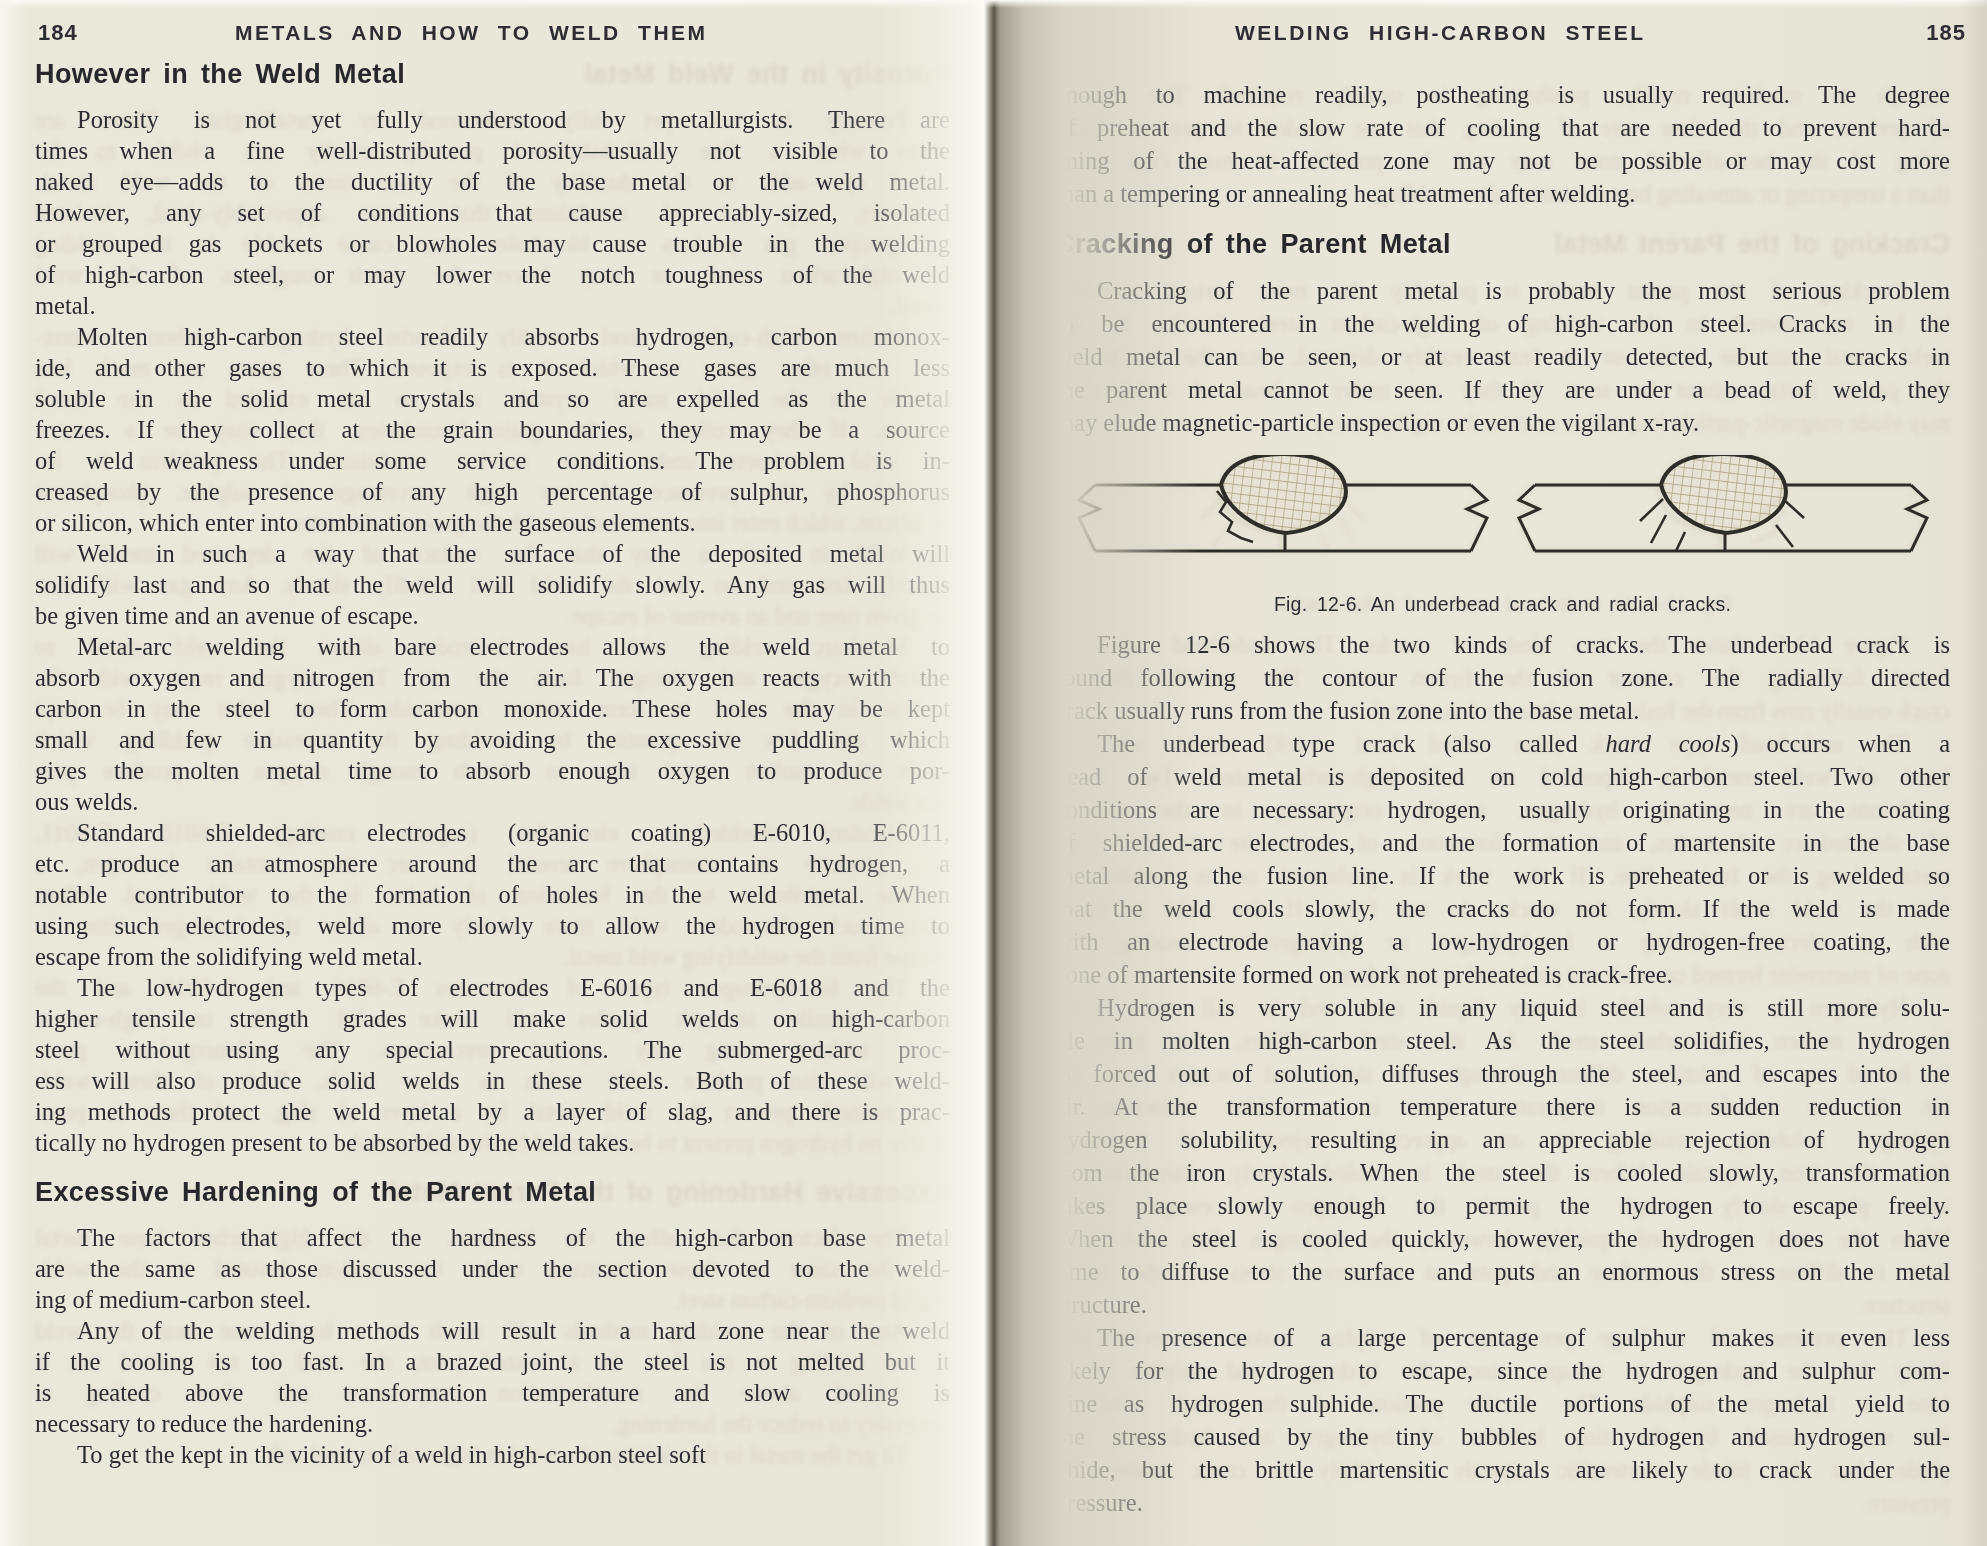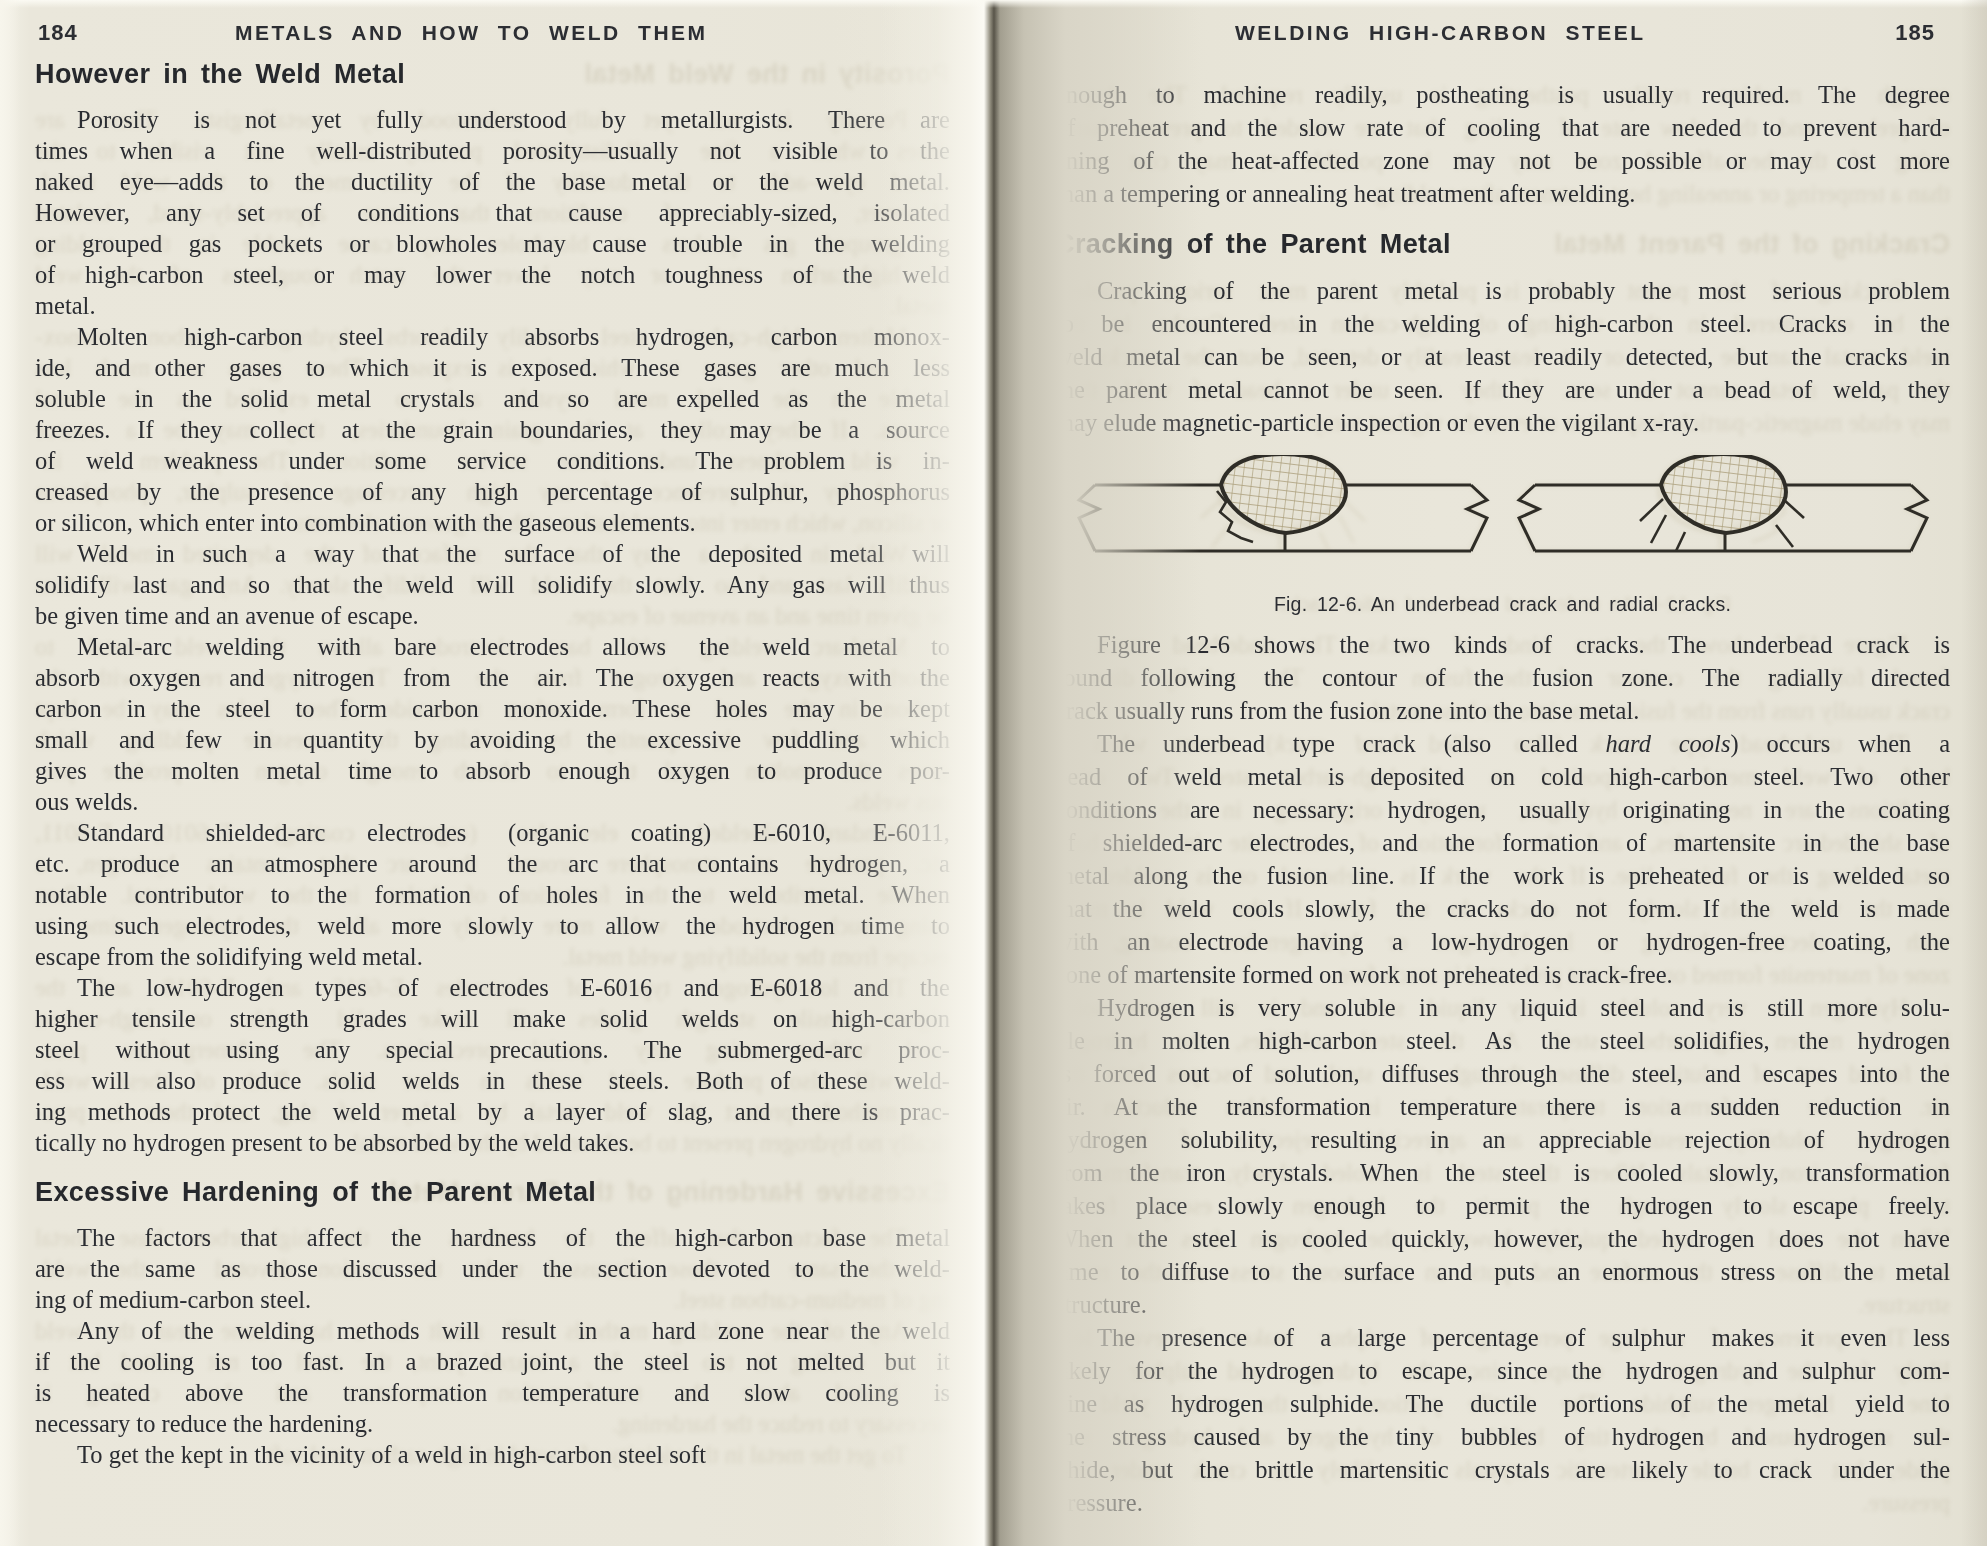--- a/index.html
+++ b/index.html
@@ -2,21 +2,21 @@
 <html><head>
 <meta charset="utf-8">
 <style>
   html,body{margin:0;padding:0;background:#555;}
   .spread{
     position:relative; width:1987px; height:1546px; overflow:hidden;
     background:#e9e6da;
     font-family:"Liberation Serif", serif;
   }
   
-  .page{position:absolute; top:0; height:1546px;}
+  .page{position:absolute; top:0; height:1546px;padding-left:31px;}
   .page-left{left:0; width:990px;
     background:linear-gradient(90deg,#f3f1e7 0%, #eae7db 3%, #e9e6da 70%, #e7e4d7 100%);}
   .page-right{left:990px; width:997px;
     background:linear-gradient(90deg,#d9d5c7 0%, #e2dfd1 9%, #e7e4d7 22%, #e9e6da 45%, #e7e4d8 88%, #e3e0d2 100%);}
   
   .running-head{position:absolute; top:20px; left:0; right:0; height:30px;
     font-family:"Liberation Sans", sans-serif; font-weight:bold;
     color:#2c2e33; font-size:21px;}
   .folio{position:absolute; top:0; font-size:22px; letter-spacing:1px;}
   .page-left .folio{left:38px;}

